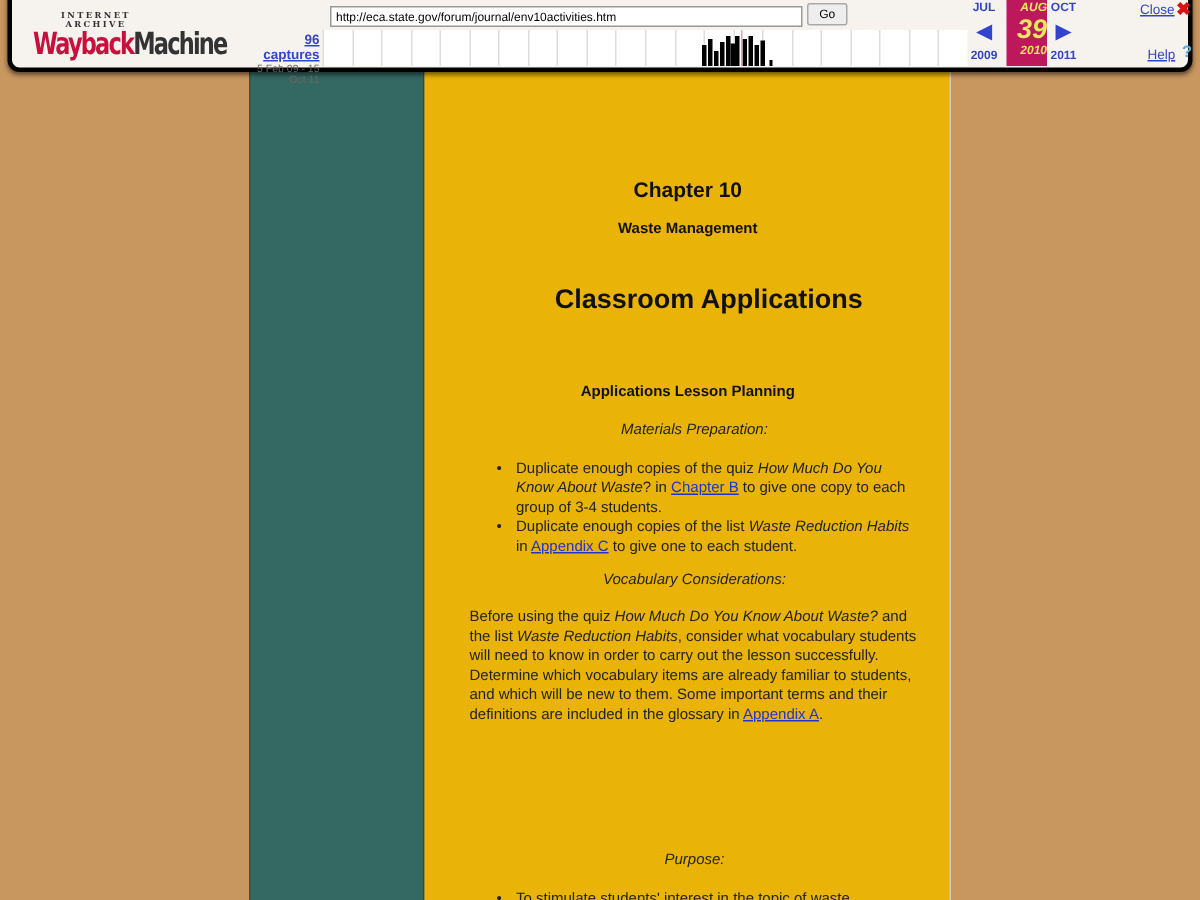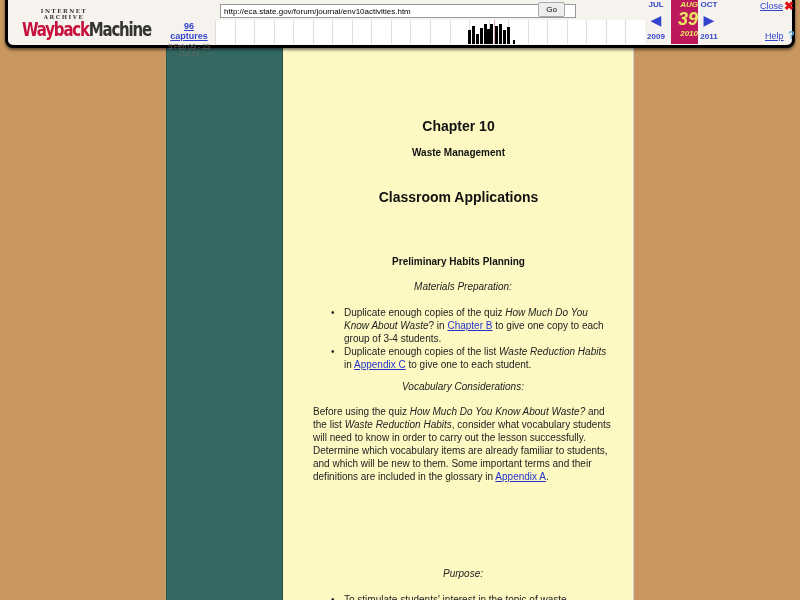--- a/index.html
+++ b/index.html
@@ -39,30 +39,30 @@
       color: #c8103c;
       letter-spacing: -1.2px;
       transform: scaleY(1.35);
       transform-origin: top left;
       line-height: 13px;
       text-align: center;
     }
     .wb-logo .wm span { color: #333; }
     .captures {
       position: absolute; left: 130px; top: 22px; width: 75px;
-      text-align: center;
+      text-align: right;
       padding-left: 27px;
     }
     .captures a {
       display: block;
       font-size: 9px; font-weight: bold; color: #3344cc; text-decoration: underline;
     }
     .captures .range { font-size: 7px; color: #666; margin-top: 2px; display:block; }
     .url-input {
-      position: absolute; left: 212px; top: 5px; width: 356px; height: 14px;
+      position: absolute; left: 212px; top: 5px; width: 315px; height: 14px;
       border: 1px solid #999; background: #fff;
       font-family: "Liberation Sans", sans-serif; font-size: 8px;
       padding: 1px 3px; color: #000;
     }
     .go-btn {
       position: absolute; left: 530px; top: 3px; width: 27px; height: 15px;
       border: 1px solid #aaa; background: #eee; border-radius: 2px;
       font-size: 8px; font-family: "Liberation Sans", sans-serif; color: #000;
     }
     .sparkline {
@@ -103,29 +103,29 @@
 
     
     .teal-col {
       position: absolute; left: 166px; top: 48px; width: 117px; height: 552px;
       background: #346863;
       border-left: 1px solid #2a5550;
       border-right: 1px solid #2a4f4a;
     }
     .content {
       position: absolute; left: 283px; top: 48px; width: 351px; height: 552px;
-      background: #fef9c3;
+      background: #eab308;
       border-right: 1px solid #ccc;
     }
     .content h1, .content h2, .content h3 {
       text-align: center; font-weight: bold; color: #111;
     }
     .ch-title { position: absolute; left: 0; width: 351px; top: 70px; font-size: 14px; }
     .ch-sub { position: absolute; left: 0; width: 351px; top: 99px; font-size: 10px; }
-    .ch-app { position: absolute; left: 0; width: 351px; top: 141px; font-size: 14px; }
+    .ch-app { position: absolute; left: 14px; width: 351px; top: 141px; font-size: 18px; }
     .sec-head { position: absolute; left: 0; width: 351px; font-size: 10px; }
     .para {
       position: absolute; left: 30px; width: 300px;
       font-size: 10px; line-height: 13px; color: #222;
     }
     .para em { font-style: italic; }
     .para a { color: #2233cc; text-decoration: underline; }
     ul.bul { position: absolute; left: 30px; width: 300px; list-style: none; }
     ul.bul li {
       position: relative; padding-left: 31px; font-size: 10px; line-height: 13px; color: #222;
@@ -216,21 +216,21 @@
   <span class="help-q">?</span>
 </div>
 
 <div class="teal-col"></div>
 
 <div class="content">
   <h1 class="ch-title">Chapter 10</h1>
   <h1 class="ch-sub">Waste Management</h1>
   <h2 class="ch-app">Classroom Applications</h2>
 
-  <h3 class="sec-head" style="top:208px">Preliminary Habits Planning</h3>
+  <h3 class="sec-head" style="top:208px">Applications Lesson Planning</h3>
 
   <div class="para label-it" style="top:232px">Materials Preparation:</div>
 
   <ul class="bul" style="top:258px">
     <li>
       <span>Duplicate enough copies of the quiz </span><em>How Much Do You Know About Waste</em><span>? in </span><a>Chapter B</a><span> to give one copy to each group of 3-4 students.</span>
     </li>
     <li>
       <span>Duplicate enough copies of the list </span><em>Waste Reduction Habits</em><span> in </span><a>Appendix C</a><span> to give one to each student.</span>
     </li>

